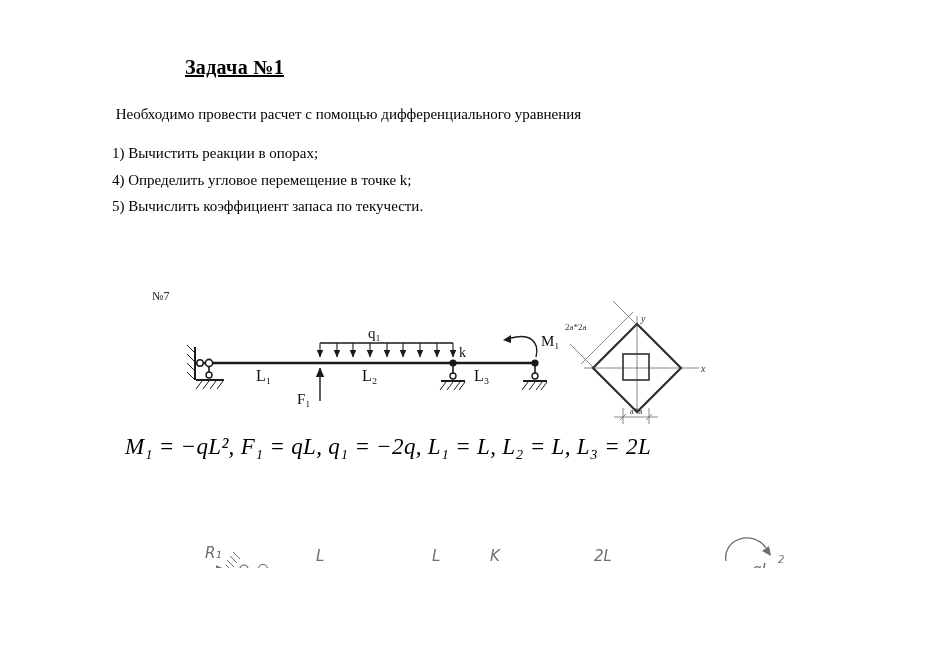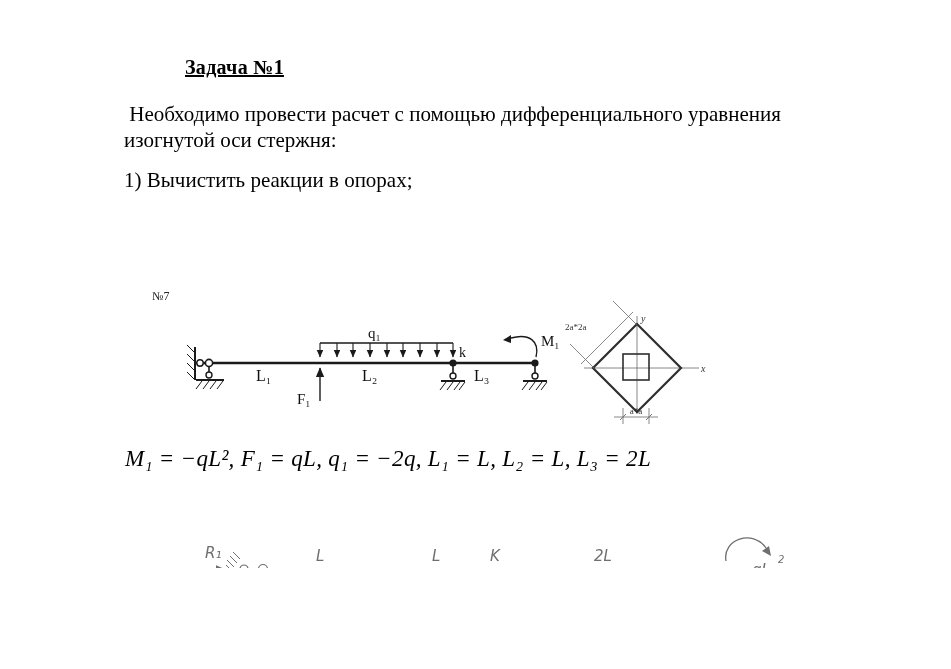--- a/index.html
+++ b/index.html
@@ -1,24 +1,24 @@
 <!DOCTYPE html>
 <html><head>
 <meta charset="utf-8">
 <style>
   html,body{margin:0;padding:0;background:#ffffff;}
   .page{position:relative;width:951px;height:568px;background:#ffffff;overflow:hidden;
         font-family:"Liberation Serif",serif;color:#000;}
   .title{position:absolute;left:185px;top:56px;font-size:20px;font-weight:bold;
          text-decoration:underline;letter-spacing:.3px;}
-  .textblock{position:absolute;left:124px;top:101px;font-size:21px;line-height:26.4px;}
+  .textblock{position:absolute;left:112px;top:101px;font-size:15px;line-height:26.4px;}
   .textblock .line{white-space:pre;}
   .textblock .first-task{margin-top:13px;}
   .variant{position:absolute;left:152px;top:289px;font-size:12px;color:#222;}
-  .formula{position:absolute;left:125px;top:446px;font-size:23px;font-style:italic;
+  .formula{position:absolute;left:125px;top:434px;font-size:23px;font-style:italic;
            letter-spacing:.3px;white-space:pre;}
   svg.diagrams{position:absolute;left:0;top:0;}
   
   .sb{stroke:#1a1a1a;fill:none;}
   .sbf{stroke:#1a1a1a;fill:#ffffff;}
   .sbd{fill:#1a1a1a;stroke:none;}
   .sx{stroke:#2e2e2e;fill:none;}
   .sxt{stroke:#6a6a6a;fill:none;}
   .sg{stroke:#6e6e6e;fill:none;}
   .sgf{stroke:#6e6e6e;fill:#ffffff;}
@@ -35,22 +35,23 @@
 </style>
 </head>
 <body>
 
 <div class="page">
 
   <div class="title">Задача №1</div>
 
   <div class="textblock">
     <div class="line"> Необходимо провести расчет с помощью дифференциального уравнения</div>
-    <div class="line">изогнутой оси стержня:</div>
     <div class="line first-task">1) Вычистить реакции в опорах;</div>
+    <div class="line">4) Определить угловое перемещение в точке k;</div>
+    <div class="line">5) Вычислить коэффициент запаса по текучести.</div>
   </div>
 
   <div class="variant">№7</div>
 
   <svg class="diagrams" width="951" height="669" viewBox="0 0 951 669">
     <defs>
       <marker id="ahk" markerWidth="9" markerHeight="8" refX="6.5" refY="3" orient="auto">
         <path d="M0,0 L7,3 L0,6 Z" fill="#1a1a1a"></path>
       </marker>
       <marker id="ahg" markerWidth="9" markerHeight="8" refX="6.5" refY="3" orient="auto">

